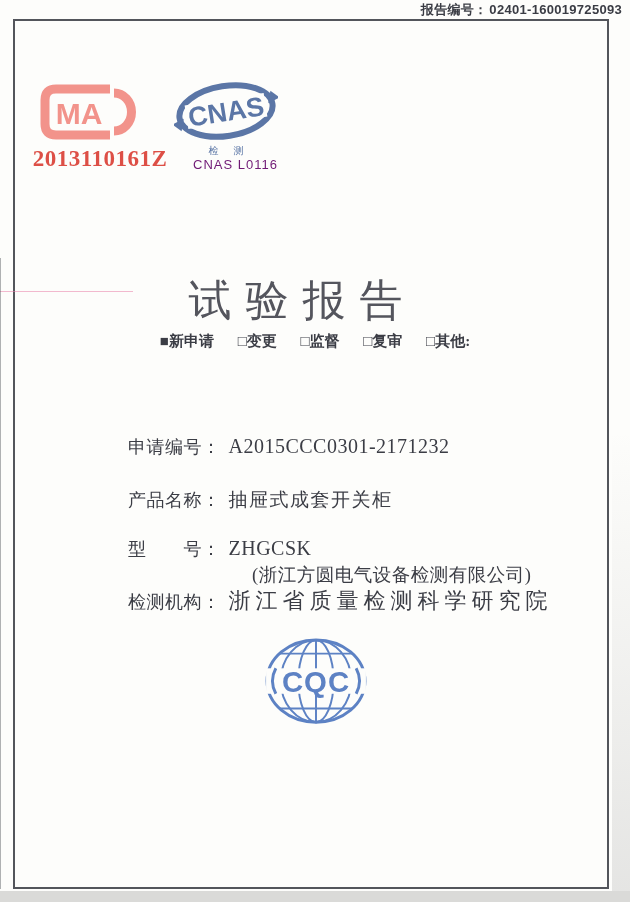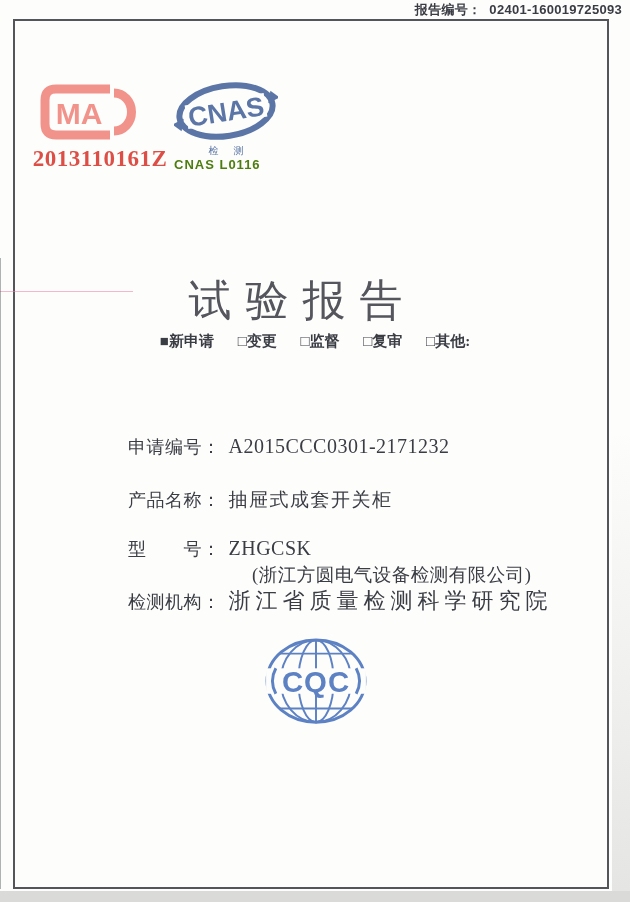--- a/index.html
+++ b/index.html
@@ -14,40 +14,40 @@
     position:absolute;left:13px;top:19px;width:592px;height:866px;
     border:2px solid #53555b;
   }
   
   .report-no{
     position:absolute;top:1px;right:8px;
     font-family:"Liberation Sans","DejaVu Sans",sans-serif;
     font-weight:bold;font-size:13px;color:#3a3c44;letter-spacing:.3px;
     white-space:nowrap;
   }
-  .report-no .val{font-weight:bold;margin-left:8px;}
+  .report-no .val{font-weight:bold;margin-left:2px;}
 
   
   .cma{position:absolute;left:40px;top:84px;width:100px;height:56px;}
   .cma-number{
     position:absolute;left:30px;top:146px;width:140px;text-align:center;
     font-size:23px;font-weight:bold;color:#dd4f46;letter-spacing:.5px;
     font-family:"Liberation Serif","DejaVu Serif",serif;
   }
 
   
   .cnas{position:absolute;left:174px;top:80px;width:104px;height:62px;}
   .cnas-caption{
     position:absolute;left:174px;top:144px;width:104px;text-align:center;
     font-size:10px;color:#5b76a6;letter-spacing:6px;text-indent:6px;
     font-family:"Liberation Sans","DejaVu Sans",sans-serif;
   }
   .cnas-code{
-    position:absolute;left:174px;top:157px;width:104px;text-align:left;
-    font-size:13px;font-weight:bold;color:#4d7c0f;letter-spacing:1px;
+    position:absolute;left:174px;top:157px;width:104px;text-align:right;
+    font-size:13px;font-weight:normal;color:#701a75;letter-spacing:1px;
     font-family:"Liberation Sans","DejaVu Sans",sans-serif;
   }
 
   
   .title1{
     position:absolute;left:0;top:208px;width:630px;text-align:center;
     font-size:45px;color:#54555d;letter-spacing:5px;font-weight:500;
     white-space:nowrap;
   }
   .title2{

